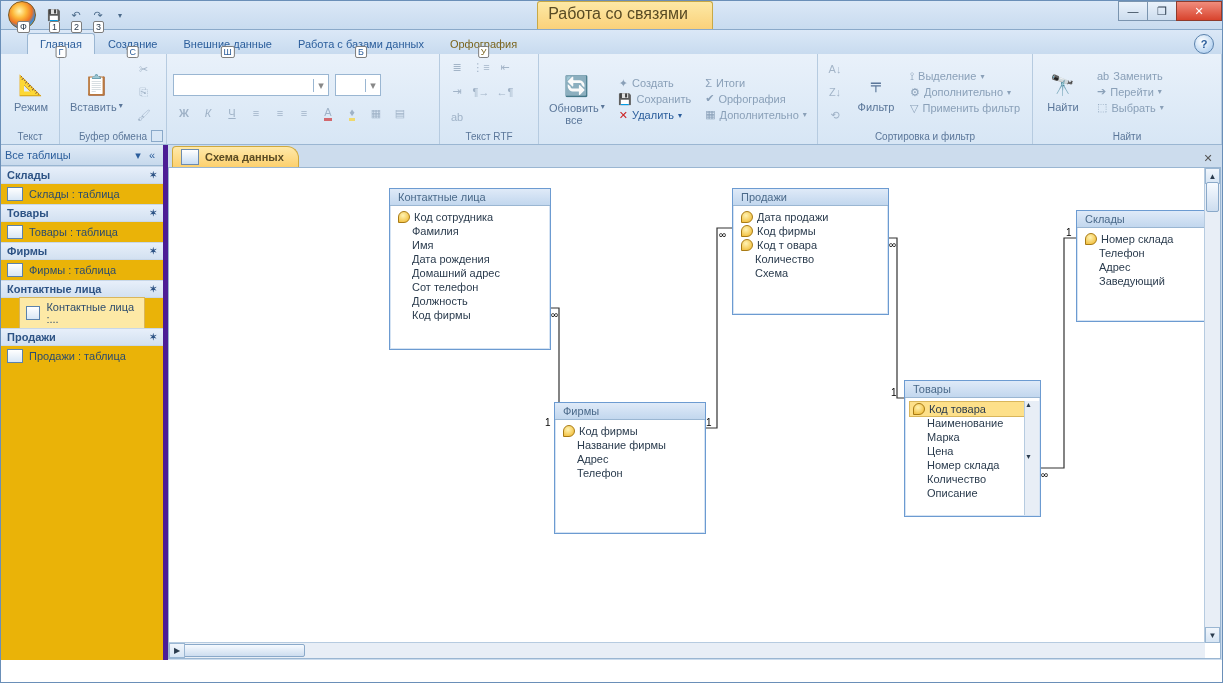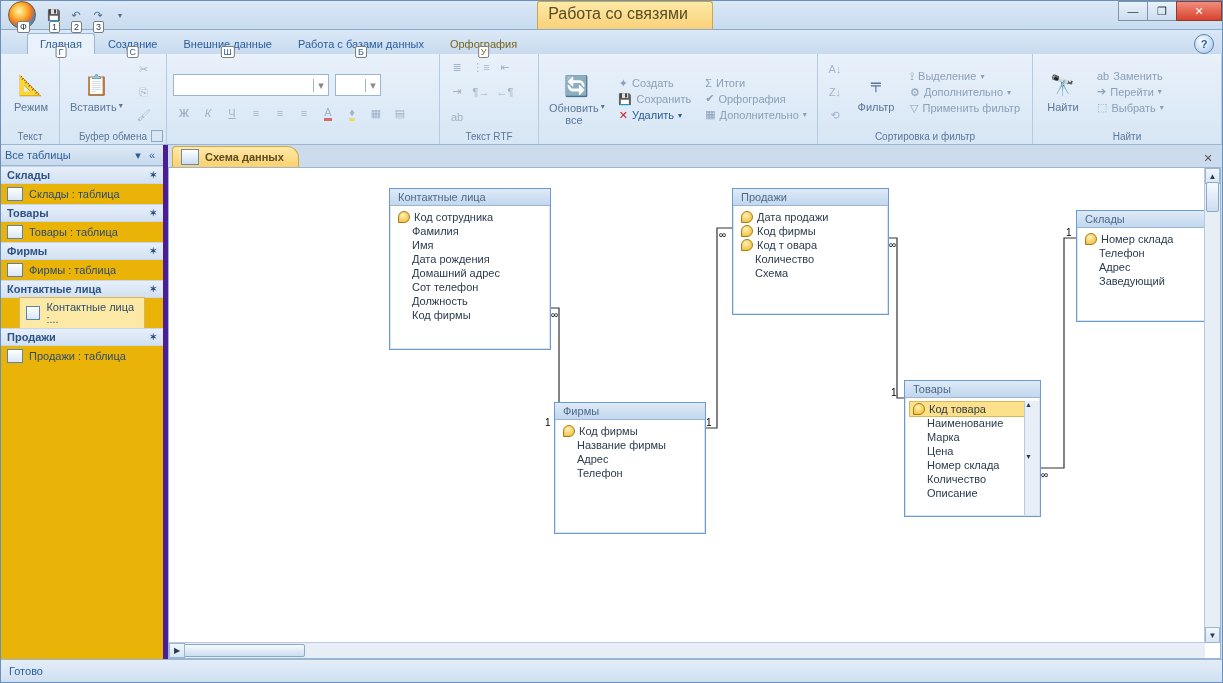--- a/index.html
+++ b/index.html
@@ -461,16 +461,13 @@
         </div>
         <div class="hscroll">
           <div class="arr l">◀</div>
           <div class="thumb"></div>
           <div class="arr r">▶</div>
         </div>
       </div>
     </div>
   </div>
 
-  <div class="statusbar">
-    <span>Готово</span>
-  </div>
 </div>
 
 </body></html>

